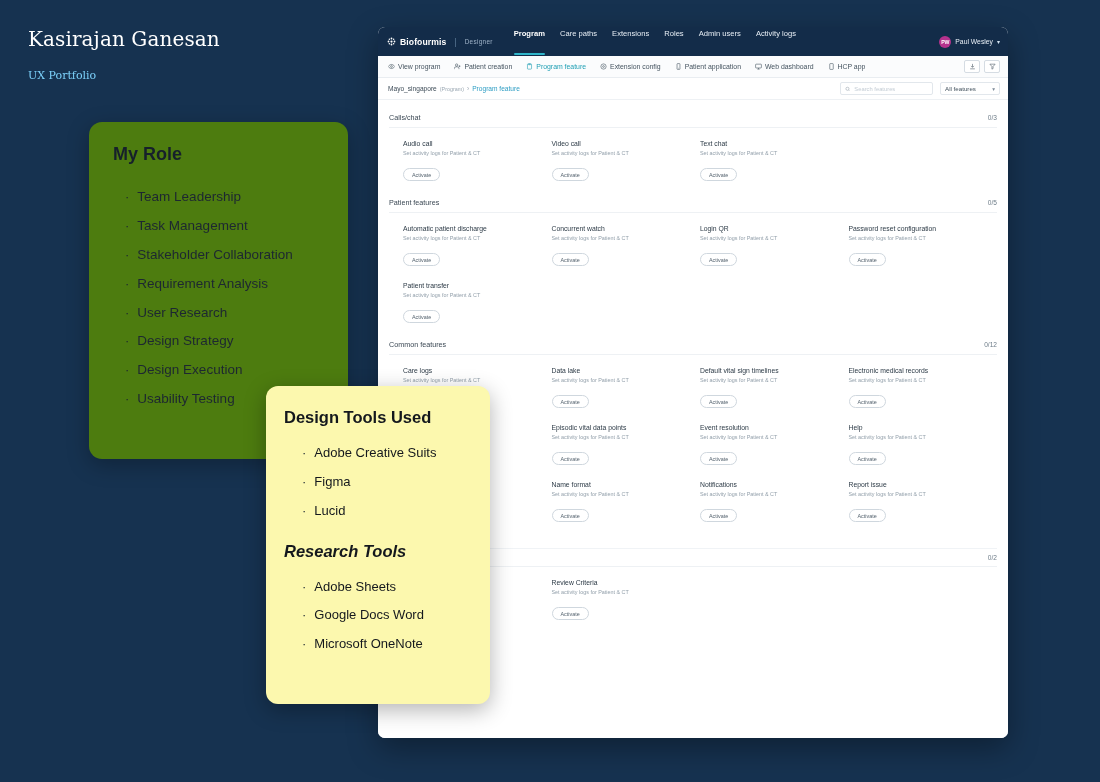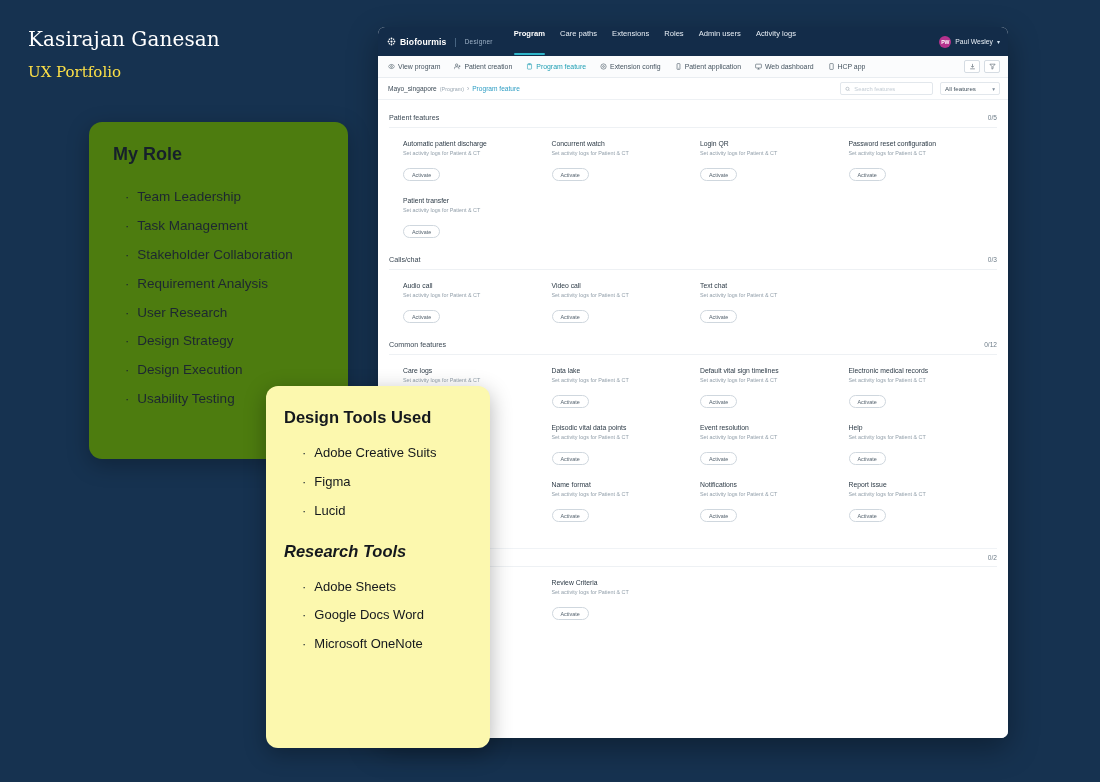--- a/index.html
+++ b/index.html
@@ -12,21 +12,21 @@
   .stage { position: relative; width: 1100px; height: 782px; }
 
   
   .hdr { position: absolute; left: 28px; top: 27px; }
   .hdr-name {
     font-family: "DejaVu Serif", "Liberation Serif", serif;
     font-weight: 400; font-size: 20px; color: #ffffff; letter-spacing: .1px;
   }
   .hdr-sub {
     font-family: "DejaVu Serif", "Liberation Serif", serif;
-    font-size: 15px; color: #fde047; margin-top: 12px;
+    font-size: 11px; color: #7dd3fc; margin-top: 18px;
   }
 
   
   .card-role {
     position: absolute; left: 89px; top: 122px; width: 259px; height: 337px;
     background: #4d7c0f; border-radius: 13px;
     box-shadow: 0 6px 22px rgba(0,0,0,.28);
     padding: 22px 24px 0 24px; z-index: 3;
   }
   .card-role h2 {
@@ -34,21 +34,21 @@
   }
   .bul { list-style: none; }
   .bul li {
     display: flex; align-items: flex-start; gap: 8px;
     font-size: 13.5px; color: #1d2731; padding: 5px 0 5px 12px; line-height: 1.4;
   }
   .bul li .dot { color: #1d2731; font-size: 13px; line-height: 1.45; }
 
   
   .card-tools {
-    position: absolute; left: 266px; top: 386px; width: 224px; height: 362px;
+    position: absolute; left: 266px; top: 386px; width: 224px; height: 318px;
     background: #fcf8ae; border-radius: 12px;
     box-shadow: 0 6px 22px rgba(0,0,0,.3);
     padding: 22px 22px 8px 18px; z-index: 4;
   }
   .card-tools h2 {
     font-size: 16.5px; font-weight: 700; color: #14181d; margin-bottom: 12px; padding-left: 0;
   }
   .card-tools h2.second { margin-top: 16px; font-style: italic; }
   .card-tools .bul li { font-size: 13px; color: #14181d; padding: 5px 0 5px 18px; }
 
@@ -280,20 +280,46 @@
           <span>All features</span>
           <span class="chev2">▾</span>
         </span>
       </span>
     </div>
 
     <div class="appbody">
 
       <div>
         <div class="sec-head">
+          <span class="sec-title">Calls/chat</span>
+          <span class="sec-count">0/3</span>
+        </div>
+        <div class="sec-rule"></div>
+        <div class="grid">
+          <div class="cell">
+            <div class="ft-name">Audio call</div>
+            <div class="ft-desc">Set activity logs for Patient &amp; CT</div>
+            <span class="act-btn">Activate</span>
+          </div>
+          <div class="cell">
+            <div class="ft-name">Video call</div>
+            <div class="ft-desc">Set activity logs for Patient &amp; CT</div>
+            <span class="act-btn">Activate</span>
+          </div>
+          <div class="cell">
+            <div class="ft-name">Text chat</div>
+            <div class="ft-desc">Set activity logs for Patient &amp; CT</div>
+            <span class="act-btn">Activate</span>
+          </div>
+          <div class="cell"></div>
+        </div>
+      </div>
+
+      <div>
+        <div class="sec-head">
           <span class="sec-title">Patient features</span>
           <span class="sec-count">0/5</span>
         </div>
         <div class="sec-rule"></div>
         <div class="grid">
           <div class="cell">
             <div class="ft-name">Automatic patient discharge</div>
             <div class="ft-desc">Set activity logs for Patient &amp; CT</div>
             <span class="act-btn">Activate</span>
           </div>
@@ -310,46 +336,20 @@
           <div class="cell">
             <div class="ft-name">Password reset configuration</div>
             <div class="ft-desc">Set activity logs for Patient &amp; CT</div>
             <span class="act-btn">Activate</span>
           </div>
           <div class="cell">
             <div class="ft-name">Patient transfer</div>
             <div class="ft-desc">Set activity logs for Patient &amp; CT</div>
             <span class="act-btn">Activate</span>
           </div>
-        </div>
-      </div>
-
-      <div>
-        <div class="sec-head">
-          <span class="sec-title">Calls/chat</span>
-          <span class="sec-count">0/3</span>
-        </div>
-        <div class="sec-rule"></div>
-        <div class="grid">
-          <div class="cell">
-            <div class="ft-name">Audio call</div>
-            <div class="ft-desc">Set activity logs for Patient &amp; CT</div>
-            <span class="act-btn">Activate</span>
-          </div>
-          <div class="cell">
-            <div class="ft-name">Video call</div>
-            <div class="ft-desc">Set activity logs for Patient &amp; CT</div>
-            <span class="act-btn">Activate</span>
-          </div>
-          <div class="cell">
-            <div class="ft-name">Text chat</div>
-            <div class="ft-desc">Set activity logs for Patient &amp; CT</div>
-            <span class="act-btn">Activate</span>
-          </div>
-          <div class="cell"></div>
         </div>
       </div>
 
       <div>
         <div class="sec-head">
           <span class="sec-title">Common features</span>
           <span class="sec-count">0/12</span>
         </div>
         <div class="sec-rule"></div>
         <div class="grid">

